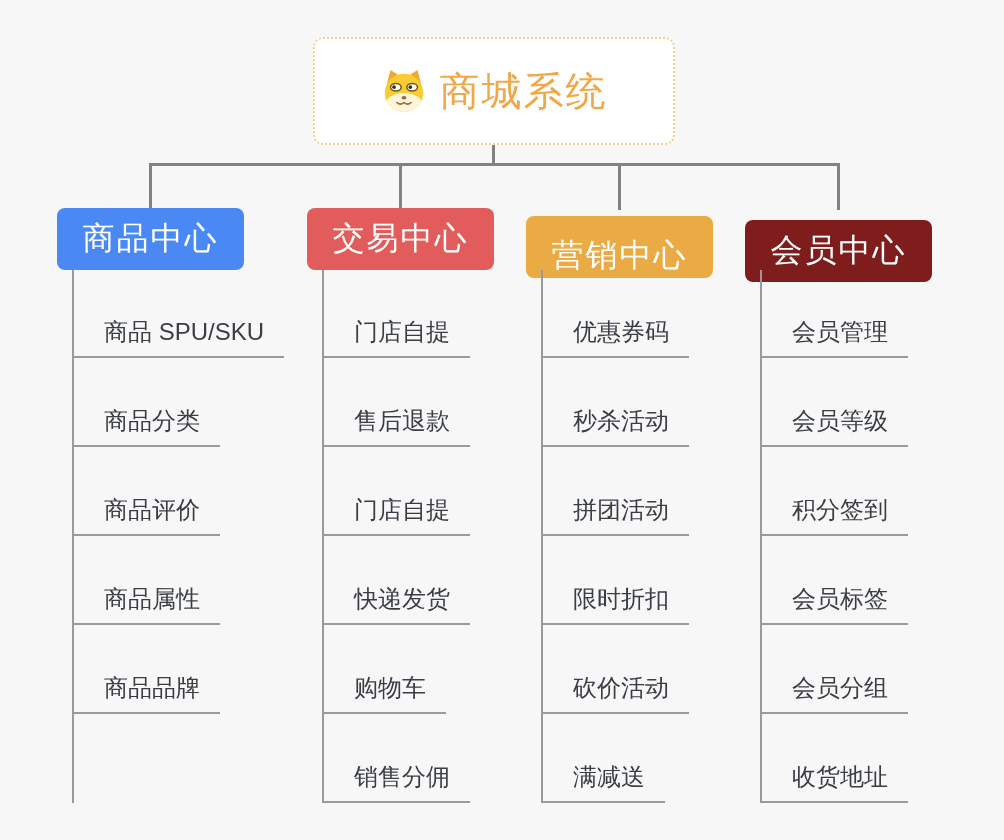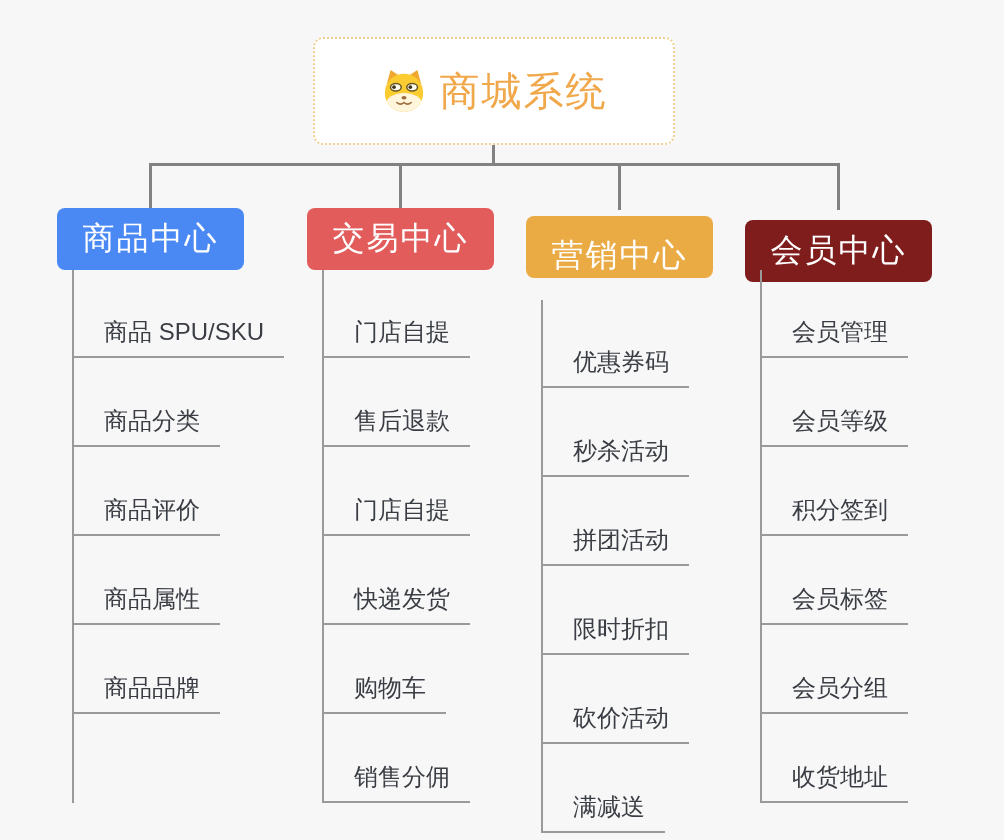--- a/index.html
+++ b/index.html
@@ -119,21 +119,21 @@
           <div class="node">
             <span class="node-label">销售分佣</span>
           </div>
         </div>
     </div>
       <div class="branch">
       <div class="conn drop" style="left: 618px;"></div>
       <div class="branch-box" style="left: 526px; top: 216px; background: rgb(234, 171, 68); align-items: flex-end;">
         <span class="branch-label">营销中心</span>
       </div>
-      <div class="column" style="left: 541px; top: 270px; margin-top: 30px;">
+      <div class="column" style="left: 541px; top: 270px;">
         <div class="vline"></div>
       <div class="node first">
             <span class="node-label">优惠券码</span>
           </div>
           <div class="node">
             <span class="node-label">秒杀活动</span>
           </div>
           <div class="node">
             <span class="node-label">拼团活动</span>
           </div>

